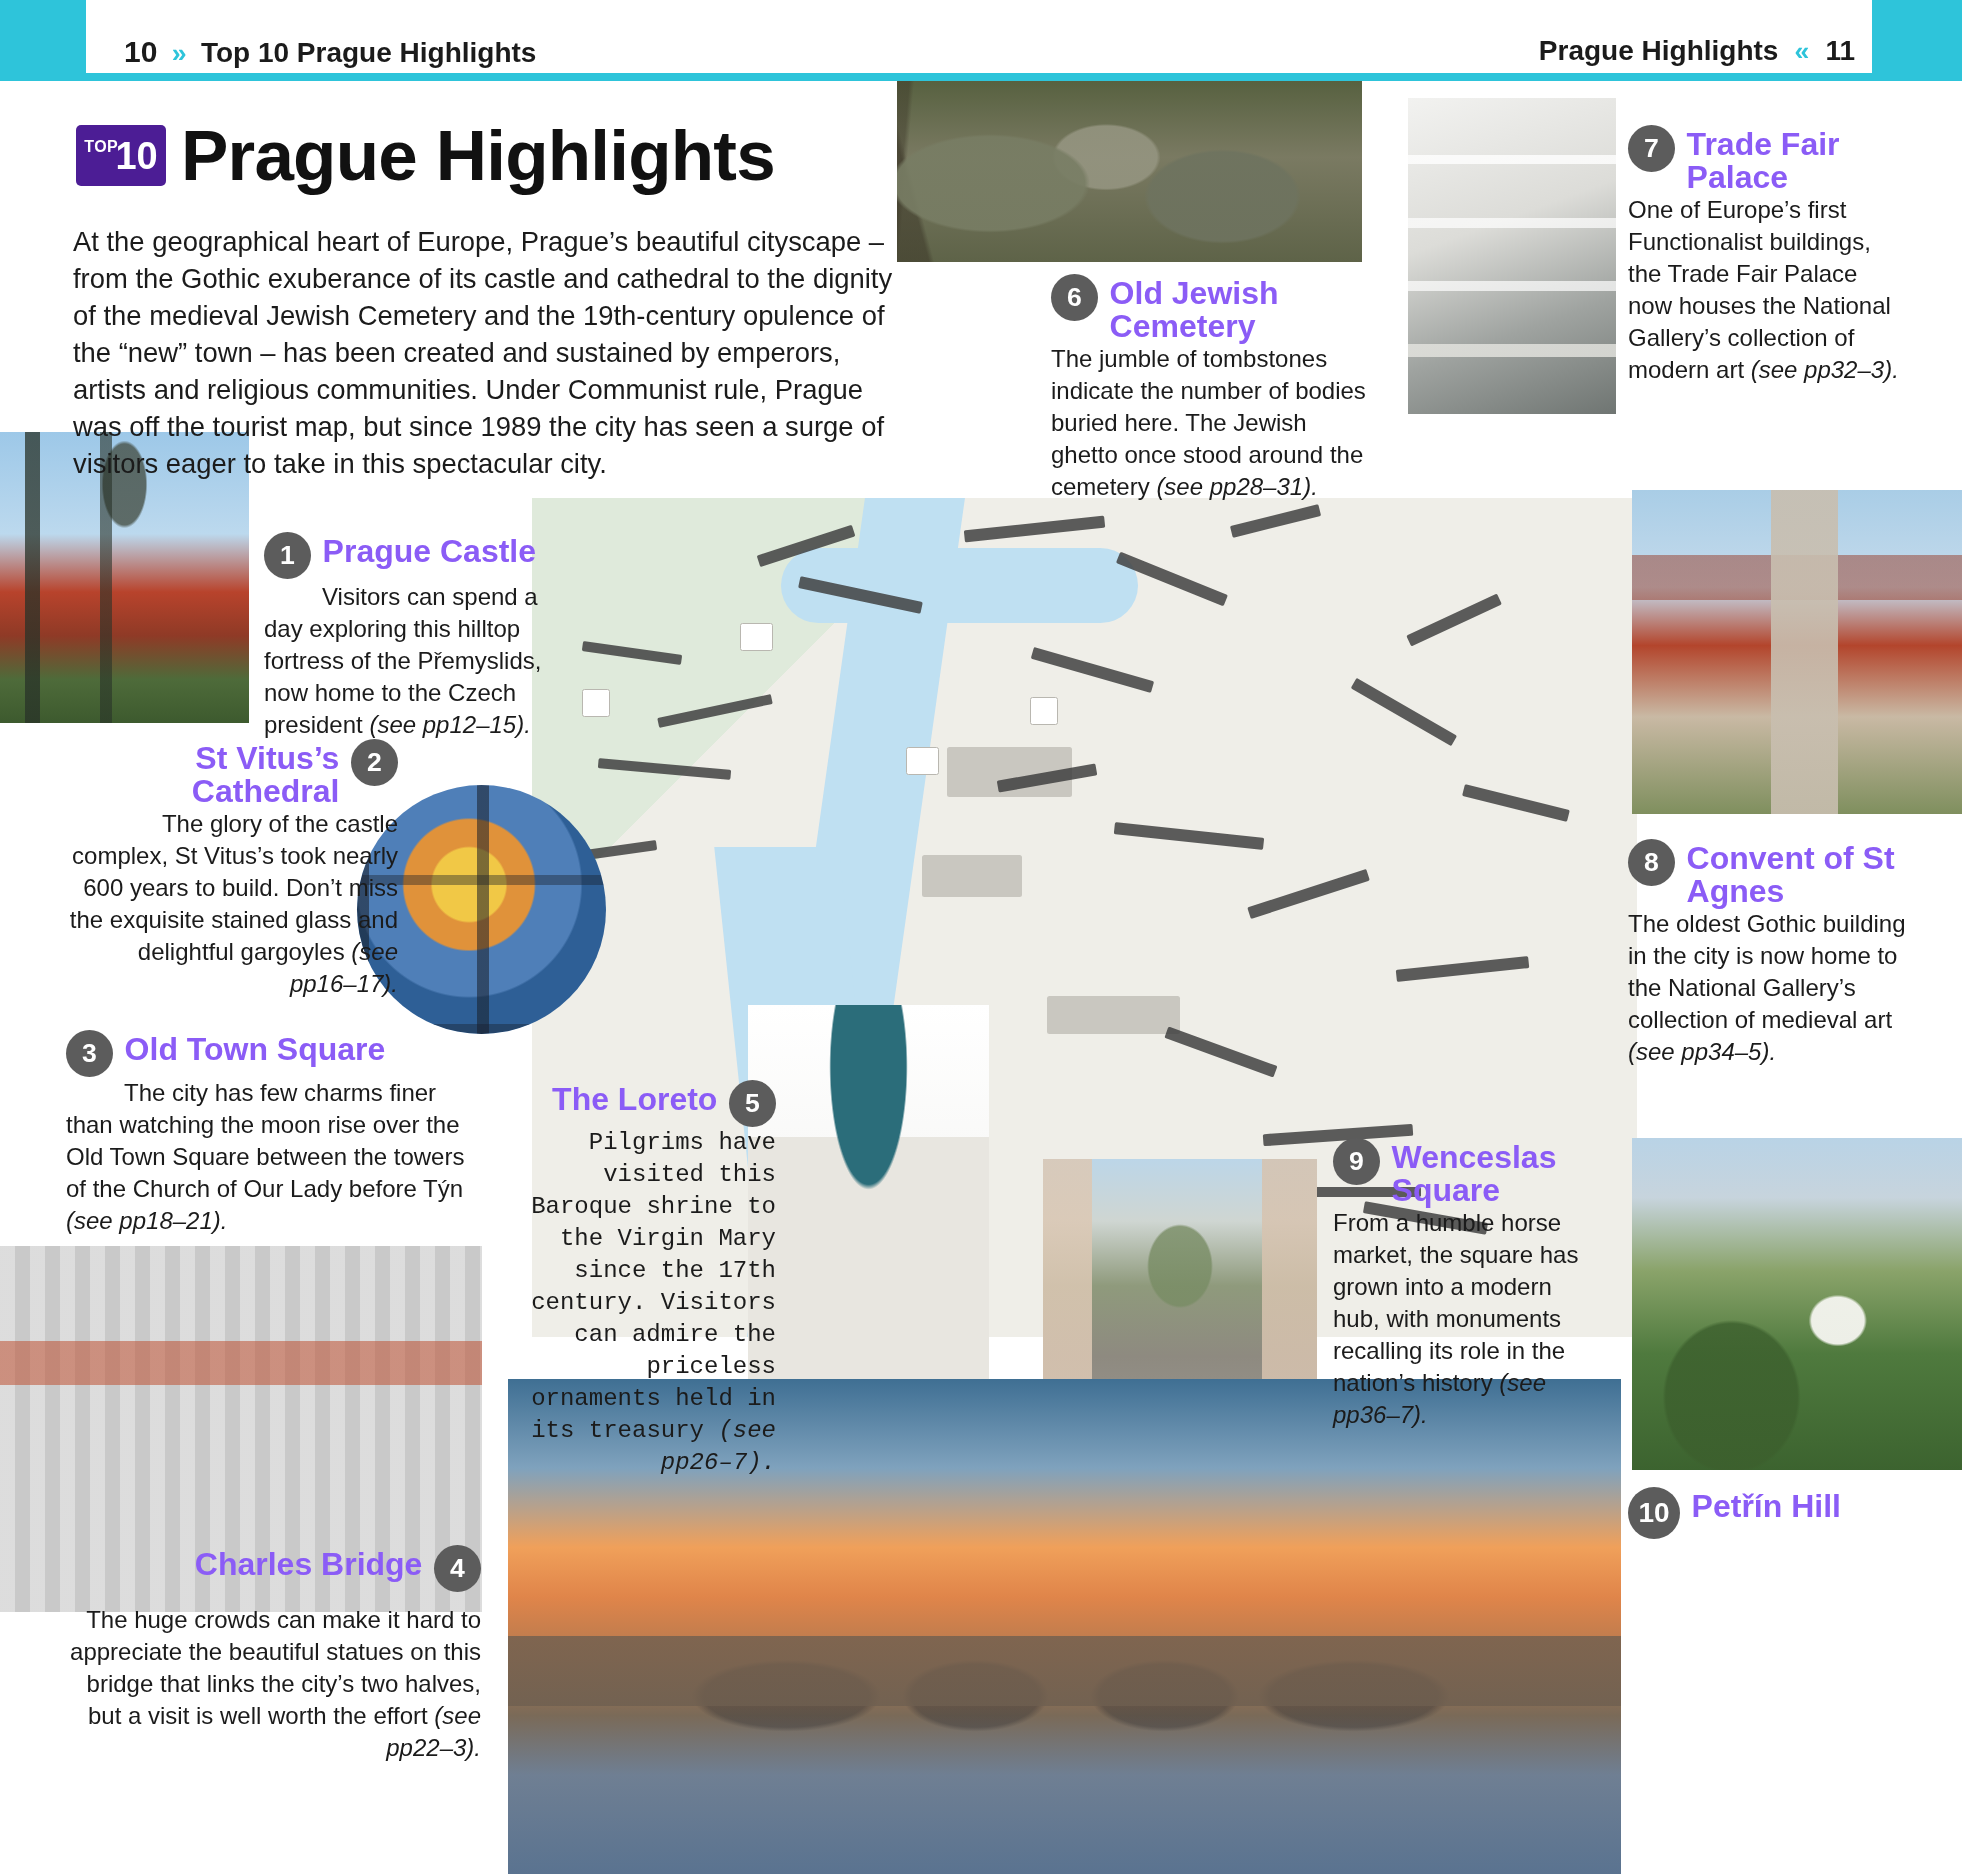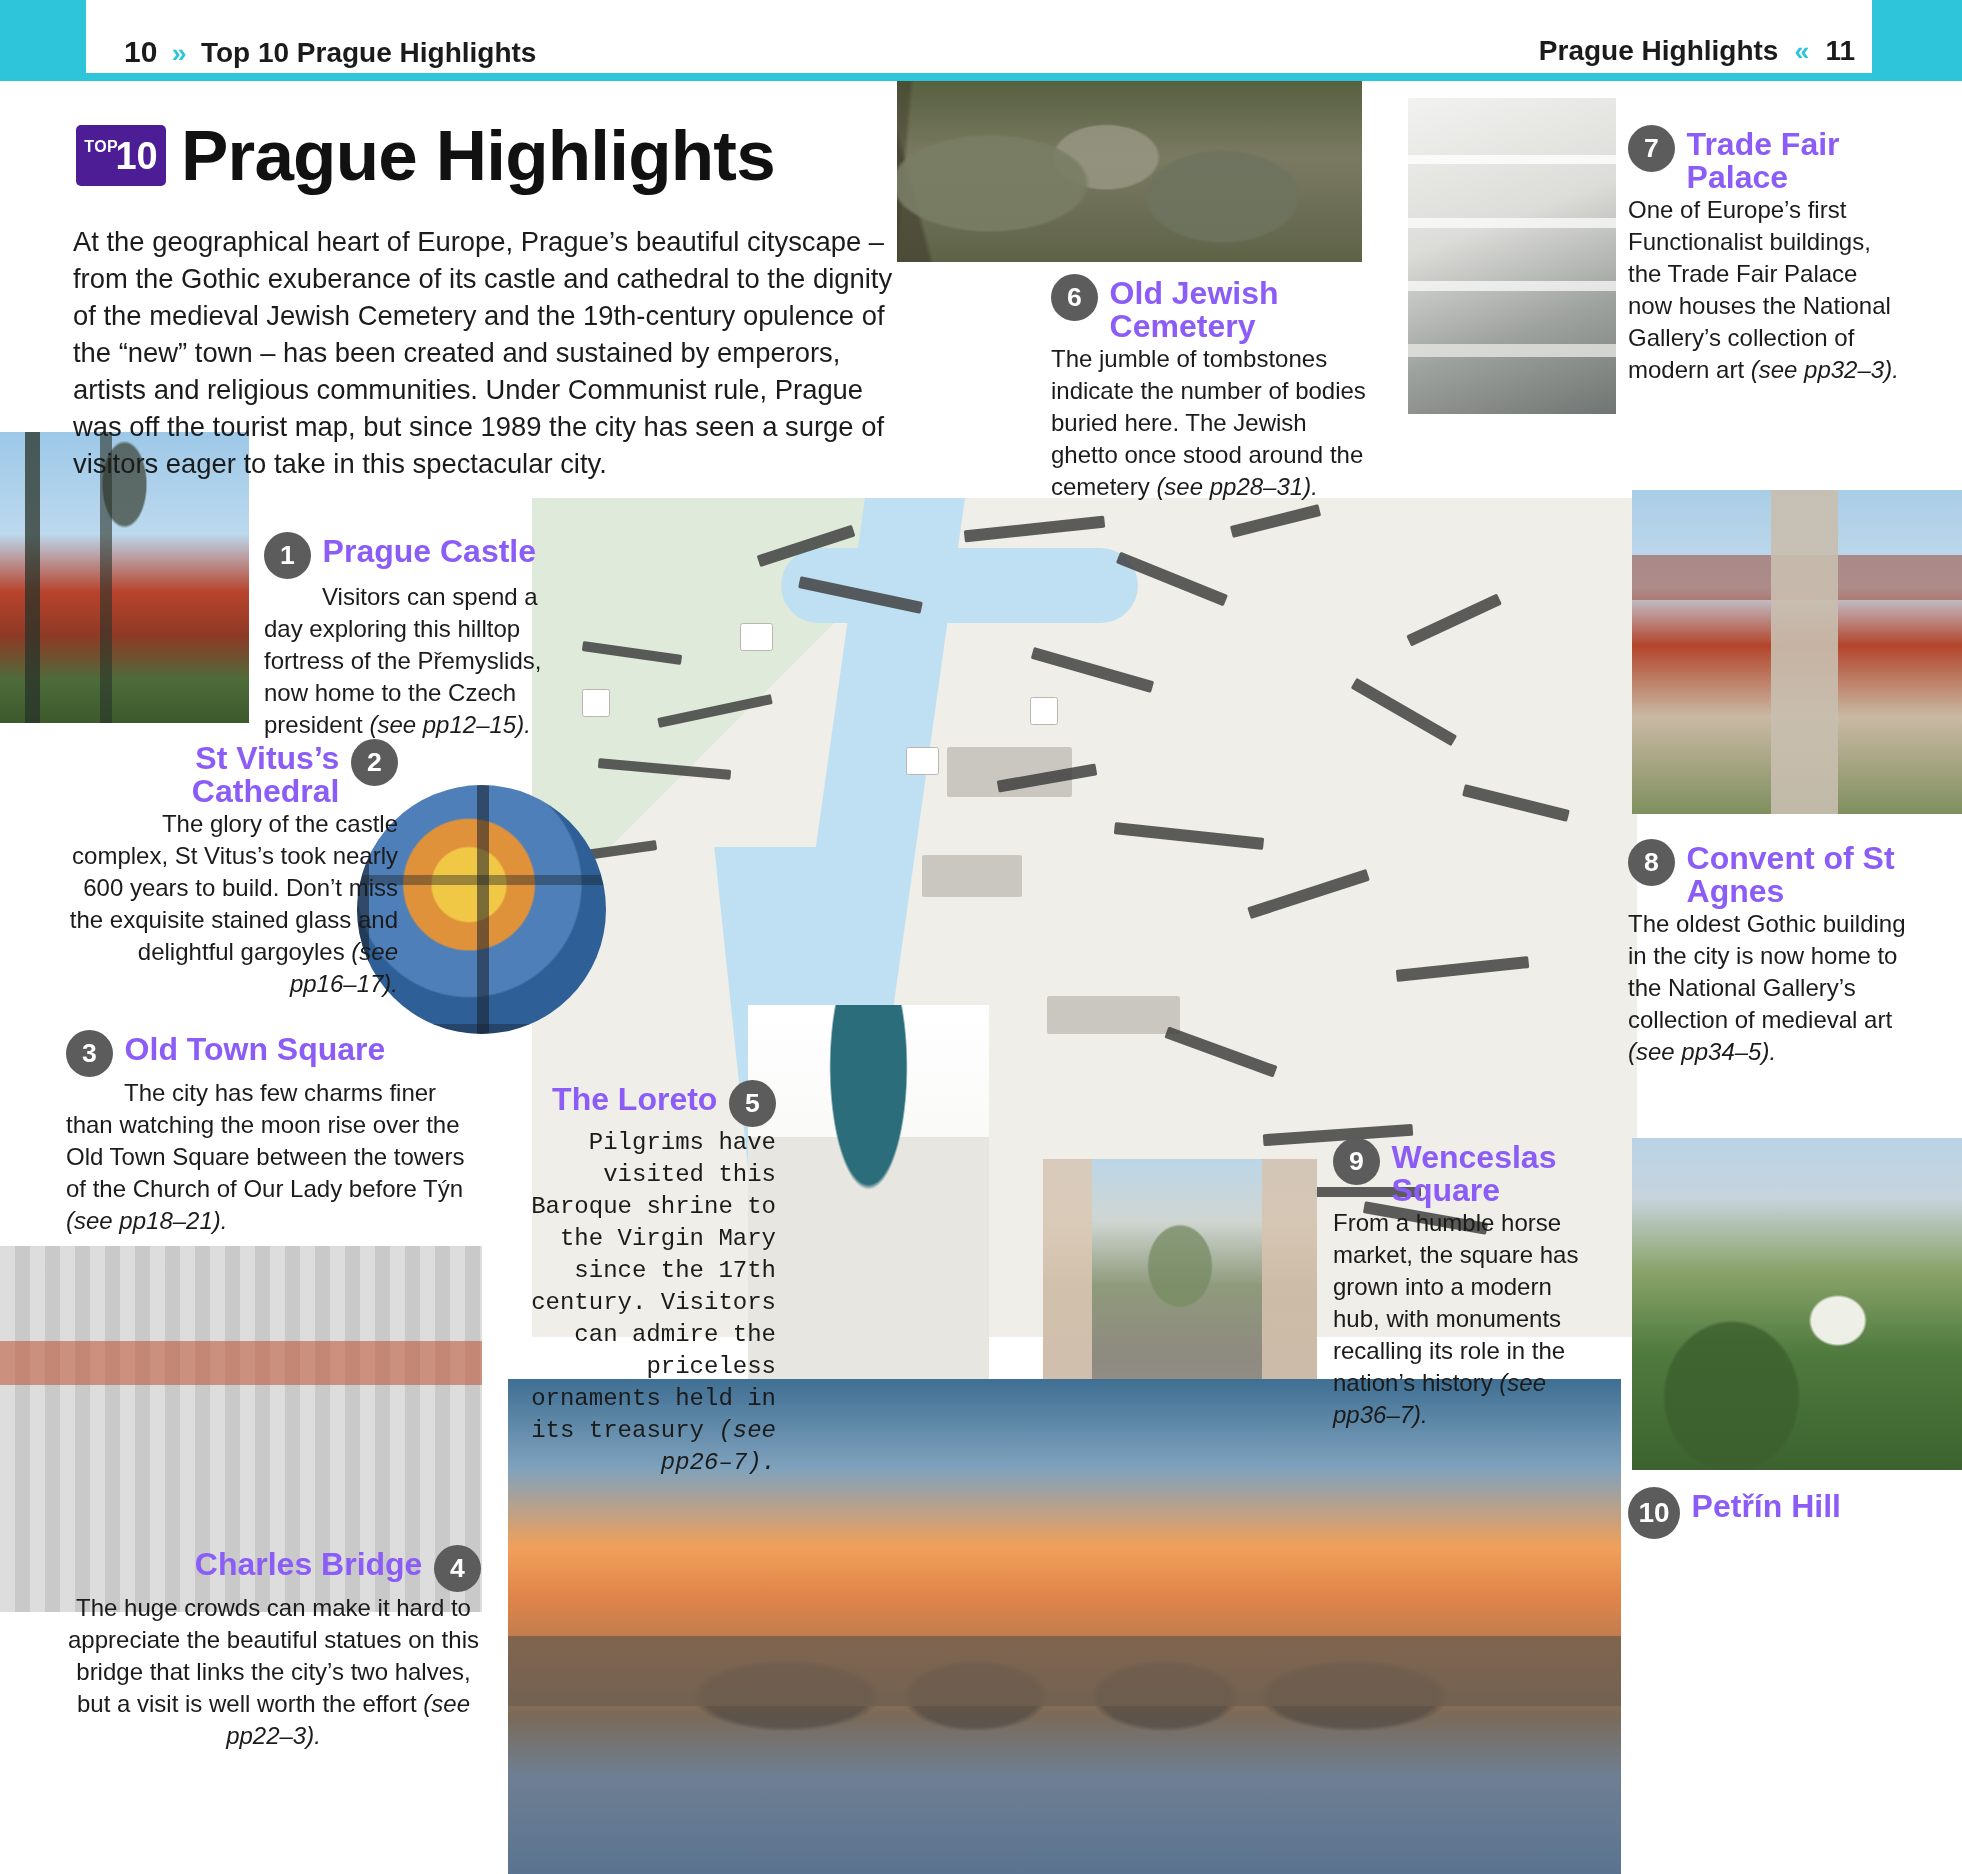--- a/index.html
+++ b/index.html
@@ -120,21 +120,21 @@
 
   #e2 { left: 66px; top: 739px; width: 332px; text-align: right; }
   #e2 .head { justify-content: flex-end; }
   #e2 .head h3 { text-align: right; }
   #e2 .body { text-align: right; }
 
   #e3 { left: 66px; top: 1030px; width: 415px; }
 
   #e4 { left: 66px; top: 1545px; width: 415px; text-align: right; }
   #e4 .head { justify-content: flex-end; }
-  #e4 .body { text-align: center; }
+  #e4 .body { text-align: right; margin-top: 12px; }
 
   #e5 { left: 527px; top: 1080px; width: 249px; text-align: right; }
   #e5 .head { justify-content: flex-end; }
   #e5 .body { text-align: right; font-family: Liberation Mono, monospace; }
 
   #e6 { left: 1051px; top: 274px; width: 324px; }
   #e7 { left: 1628px; top: 125px; width: 274px; }
   #e8 { left: 1628px; top: 839px; width: 282px; }
   #e9 { left: 1333px; top: 1138px; width: 258px; }
   #e10 { left: 1628px; top: 1487px; width: 282px; }

